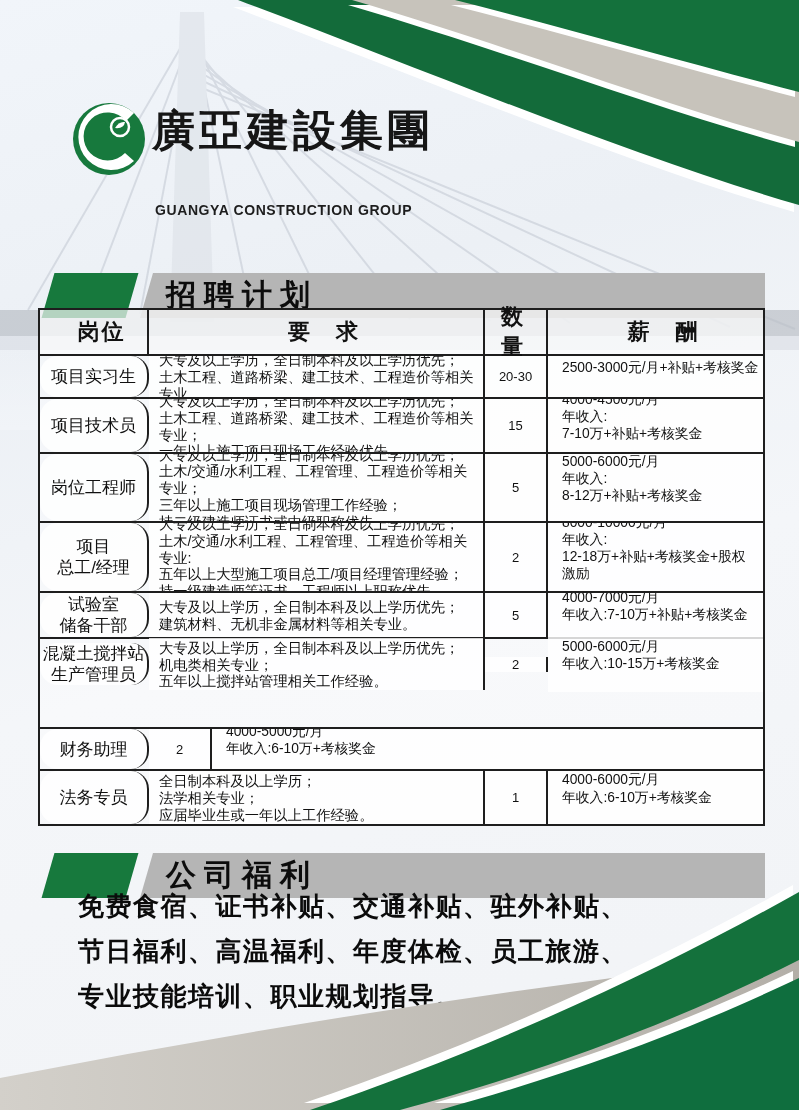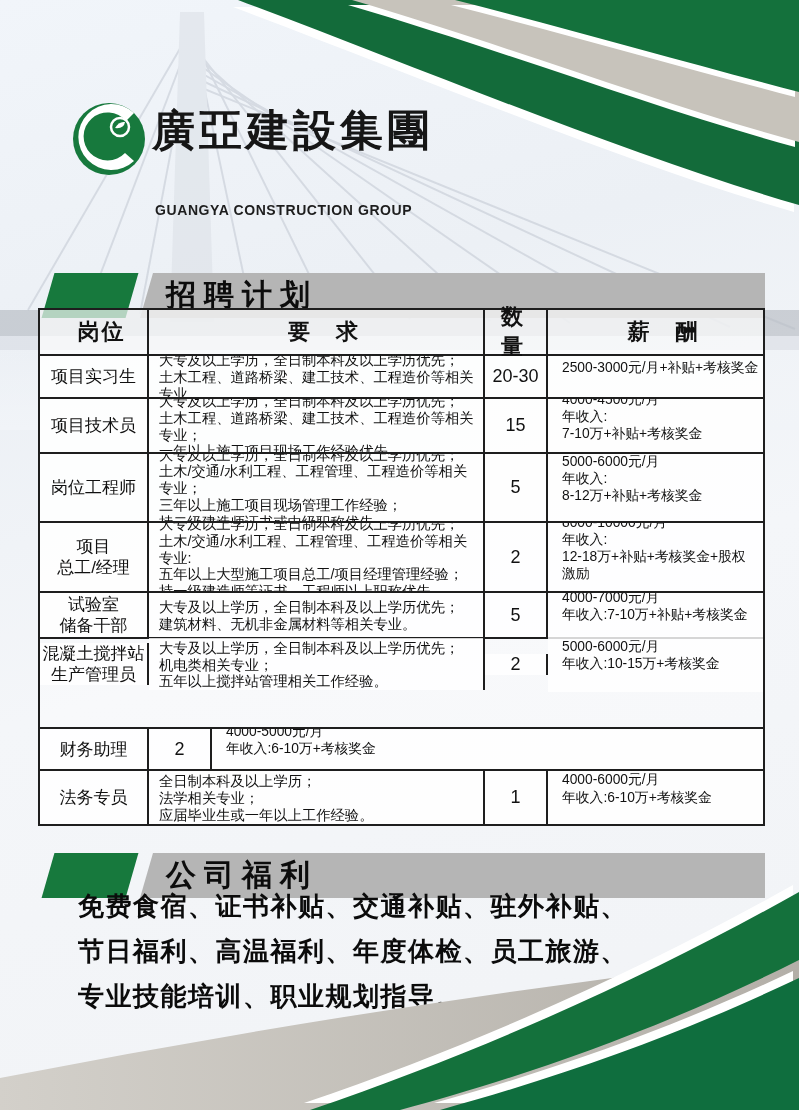--- a/index.html
+++ b/index.html
@@ -55,23 +55,23 @@
   }
   .thead{display:flex;height:44px;}
   .hcell{
     display:flex;align-items:center;justify-content:center;
     font-size:22px;font-weight:800;letter-spacing:2px;
     background:rgba(255,255,255,0.5);
     padding-left:16px;
   }
   .trow{display:flex;border-top:2px solid var(--border);}
   .cell{background:rgba(255,255,255,0.82);overflow:hidden;}
-  .c-pos{width:109px;border-right:2px solid var(--border);display:flex;flex-direction:column;align-items:center;justify-content:center;font-size:17px;line-height:21px;text-align:center;}
+  .c-pos{width:109px;border-right:2px solid var(--border);display:flex;flex-direction:column;align-items:center;justify-content:center;font-size:17px;line-height:21px;text-align:center;border-radius:18px;}
   .c-req{width:336px;border-right:2px solid var(--border);display:flex;flex-direction:column;justify-content:center;padding:2px 6px 0 10px;font-size:14.3px;line-height:16.8px;}
-  .c-qty{width:63px;border-right:2px solid var(--border);display:flex;align-items:center;justify-content:center;font-size:18px;}
+  .c-qty{width:63px;border-right:2px solid var(--border);display:flex;align-items:center;justify-content:center;font-size:13px;}
   .c-sal{flex:1;display:flex;flex-direction:column;justify-content:center;padding:2px 4px 20px 14px;font-size:13.8px;line-height:17.2px;}
   .hc-pos{width:109px;border-right:2px solid var(--border);}
   .hc-req{width:336px;border-right:2px solid var(--border);}
   .hc-qty{width:63px;border-right:2px solid var(--border);}
   .hc-sal{flex:1;}
 
   
   #welfare-text{left:78px;top:884px;}
   #welfare-text .wline{font-size:26px;font-weight:600;letter-spacing:1.5px;line-height:45px;color:#0b0b0b;}
 </style>

